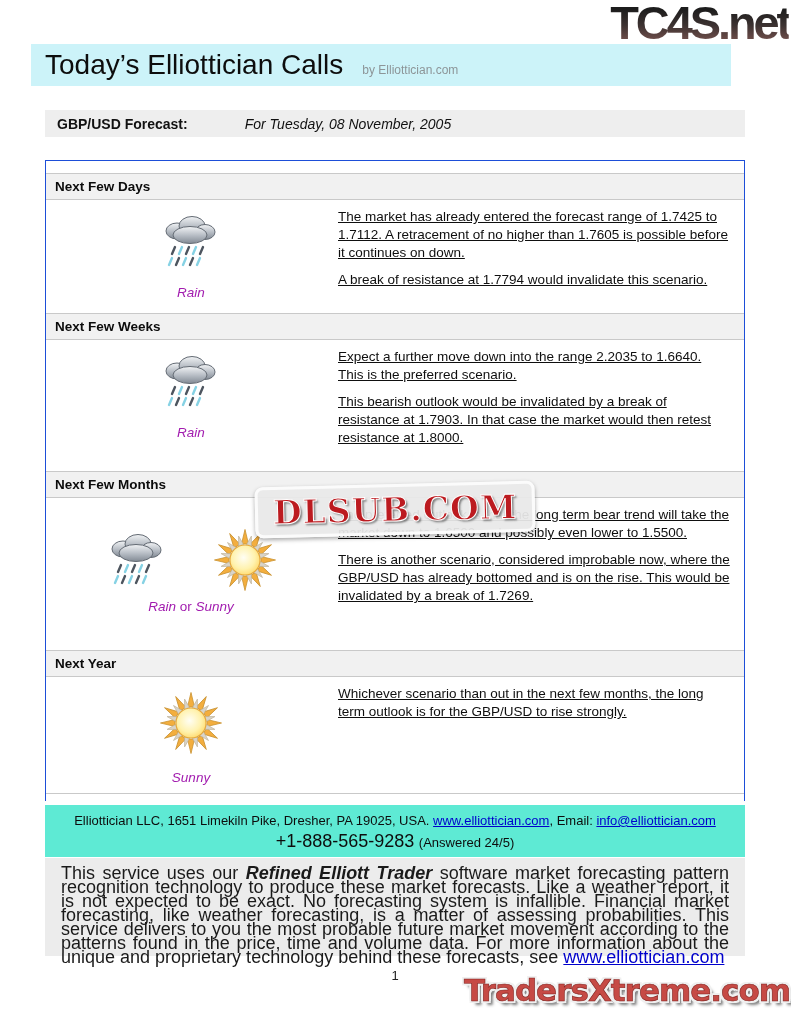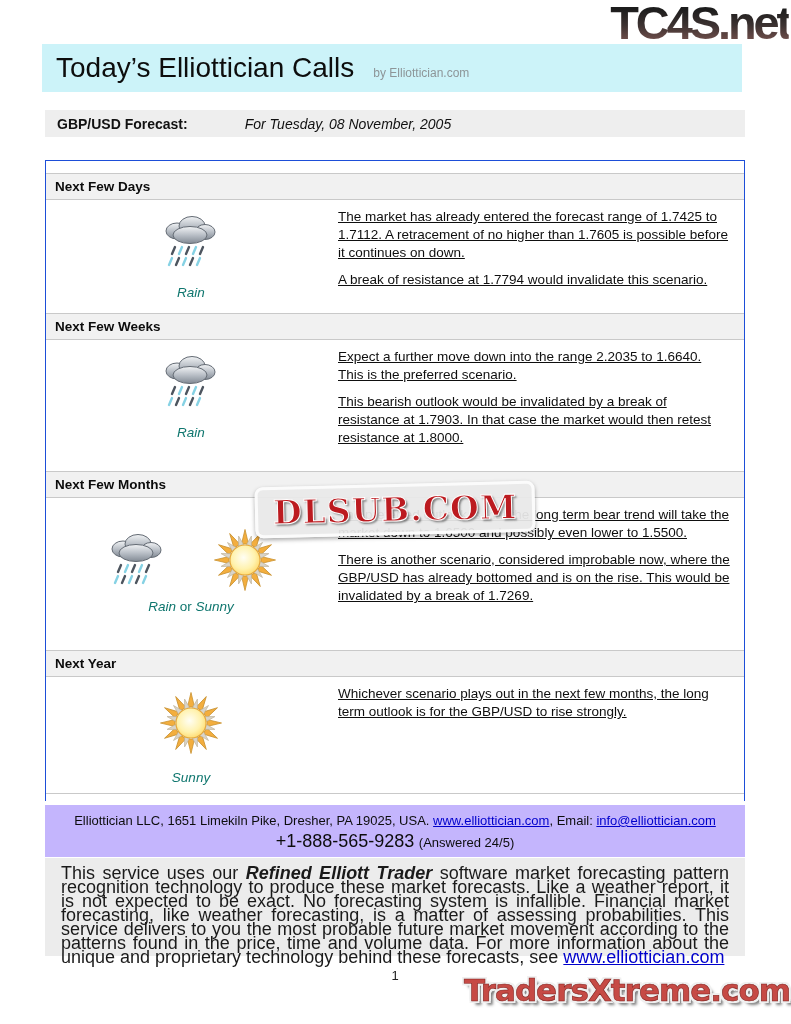--- a/index.html
+++ b/index.html
@@ -16,21 +16,21 @@
     font-family: "Liberation Sans", sans-serif;
     font-weight: bold; font-size: 46px; letter-spacing: -3px; line-height: 46px;
     background: linear-gradient(180deg, #1d1d1d 20%, #3c3231 55%, #7a5450 95%);
     -webkit-background-clip: text; background-clip: text;
     color: #3a2e2c; -webkit-text-fill-color: transparent;
     transform: scaleX(1.02);
   }
 
   
   .title-banner {
-    position: absolute; left: 42px; top: 44px; width: 700px; height: 48px;
+    position: absolute; left: 31px; top: 44px; width: 700px; height: 42px;
     background: #ccf3f9; display: flex; align-items: center; padding-left: 14px;
   }
   .title-banner .title { font-size: 28px; color: #0d0d0d; letter-spacing: 0; }
   .title-banner .byline { font-size: 12px; color: #8d9598; margin-left: 19px; padding-top: 10px; }
 
   
   .forecast-bar {
     position: absolute; left: 45px; top: 110px; width: 700px; height: 27px;
     background: #eeeeee; display: flex; align-items: center; padding-left: 12px;
     font-size: 14px;
@@ -54,21 +54,21 @@
   .sec-weeks  .sec-content { height: 123px; margin-bottom: 8px; }
   .sec-months .sec-content { height: 147px; margin-bottom: 5px; }
   .sec-days   { margin-bottom: 5px; }
   .sec-year   .sec-content { height: 116px; }
   .icon-cell {
     width: 290px; display: flex; flex-direction: column; align-items: center;
     flex-shrink: 0;
   }
   .icon-row { display: flex; align-items: center; gap: 44px; margin-top: 14px; }
   .sec-months .icon-row { margin-top: 30px; }
-  .icon-label { font-size: 13.5px; color: #0f766e; margin-top: 15px; }
+  .icon-label { font-size: 13.5px; color: #a21caf; margin-top: 15px; }
   .sec-months .icon-label { margin-top: 7px; }
   .icon-label em { font-style: italic; }
   .icon-label .plain { font-style: normal; }
   .text-cell { flex: 1; padding: 8px 14px 0 2px; font-size: 13.5px; line-height: 18px; color: #0f0f0f; }
   .text-cell p { margin: 0 0 9px 0; text-decoration: underline; }
   .box-footer { height: 9px; border-top: 1px solid #c9c9c9; background: #fff; }
 
   .rain-svg { width: 64px; height: 56px; }
   .sun-svg  { width: 64px; height: 64px; }
 
@@ -83,21 +83,21 @@
     font-family: "DejaVu Serif", serif; font-weight: bold; font-size: 33px;
     color: #bc1b20; letter-spacing: 1px;
     -webkit-text-stroke: 1px #ffffff;
     text-shadow: 2px 2px 2px rgba(45,45,45,0.55);
     z-index: 6;
   }
 
   
   .contact-box {
     position: absolute; left: 45px; top: 805px; width: 700px; height: 52px;
-    background: #c4b5fd; text-align: center; color: #0d0d0d;
+    background: #5eead4; text-align: center; color: #0d0d0d;
   }
   .contact-line1 { font-size: 13px; padding-top: 8px; }
   .contact-line2 { margin-top: 3px; }
   .contact-line2 .phone { font-size: 18px; }
   .contact-line2 .phone-note { font-size: 13px; }
   a.lnk { color: #0000cc; text-decoration: underline; cursor: pointer; }
 
   
   .disclaimer-box {
     position: absolute; left: 45px; top: 858px; width: 700px; height: 98px;
@@ -273,21 +273,21 @@
       <div class="sec-content">
         <div class="icon-cell">
           <div class="icon-row">
             <svg class="sun-svg" viewBox="0 0 66 66">
                 <use href="#sun-shape"></use>
               </svg>
           </div>
           <div class="icon-label"><em>Sunny</em></div>
         </div>
         <div class="text-cell">
-          <p>Whichever scenario plays out in the next few months, the long term outlook is for the GBP/USD to rise strongly.</p>
+          <p>Whichever scenario than out in the next few months, the long term outlook is for the GBP/USD to rise strongly.</p>
         </div>
       </div>
     </div>
 
     <div class="box-footer"></div>
   </div>
 
   <div class="watermark">DLSUB.COM</div>
 
   <div class="contact-box">

